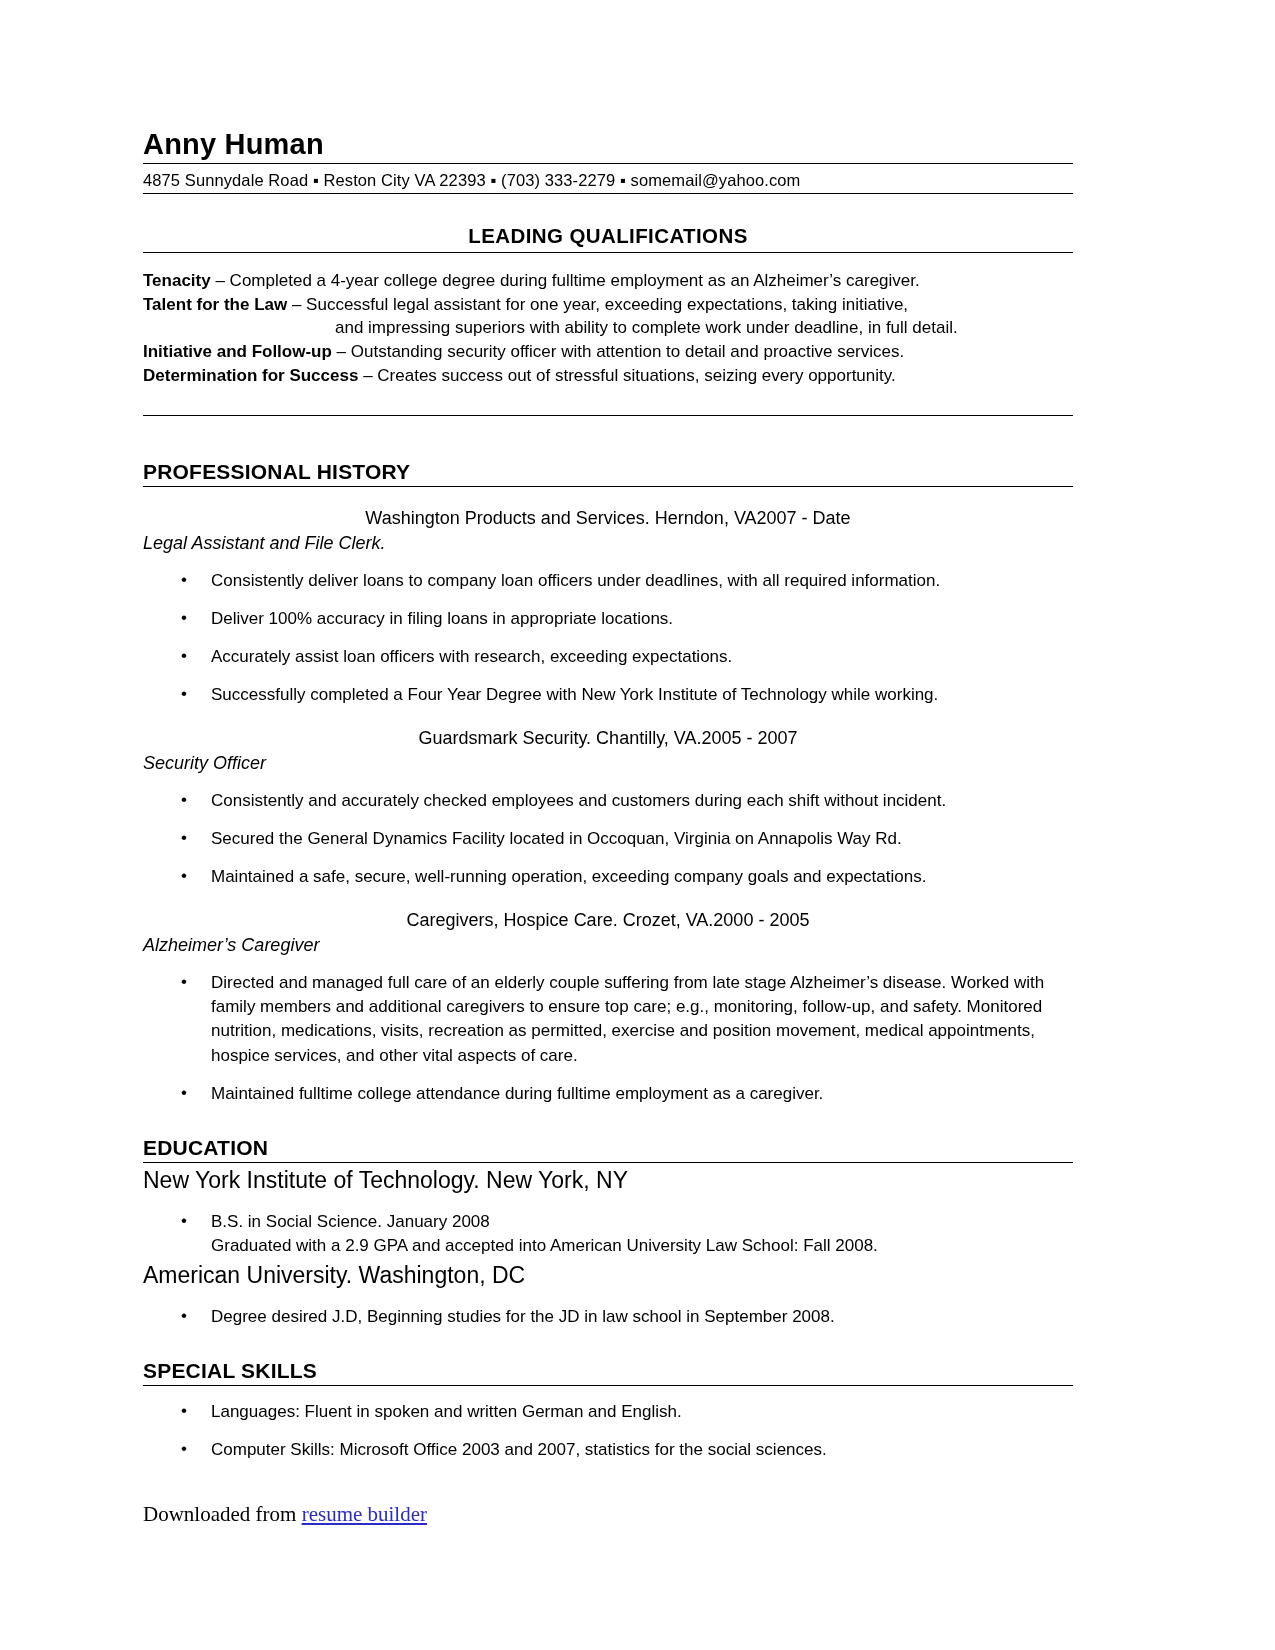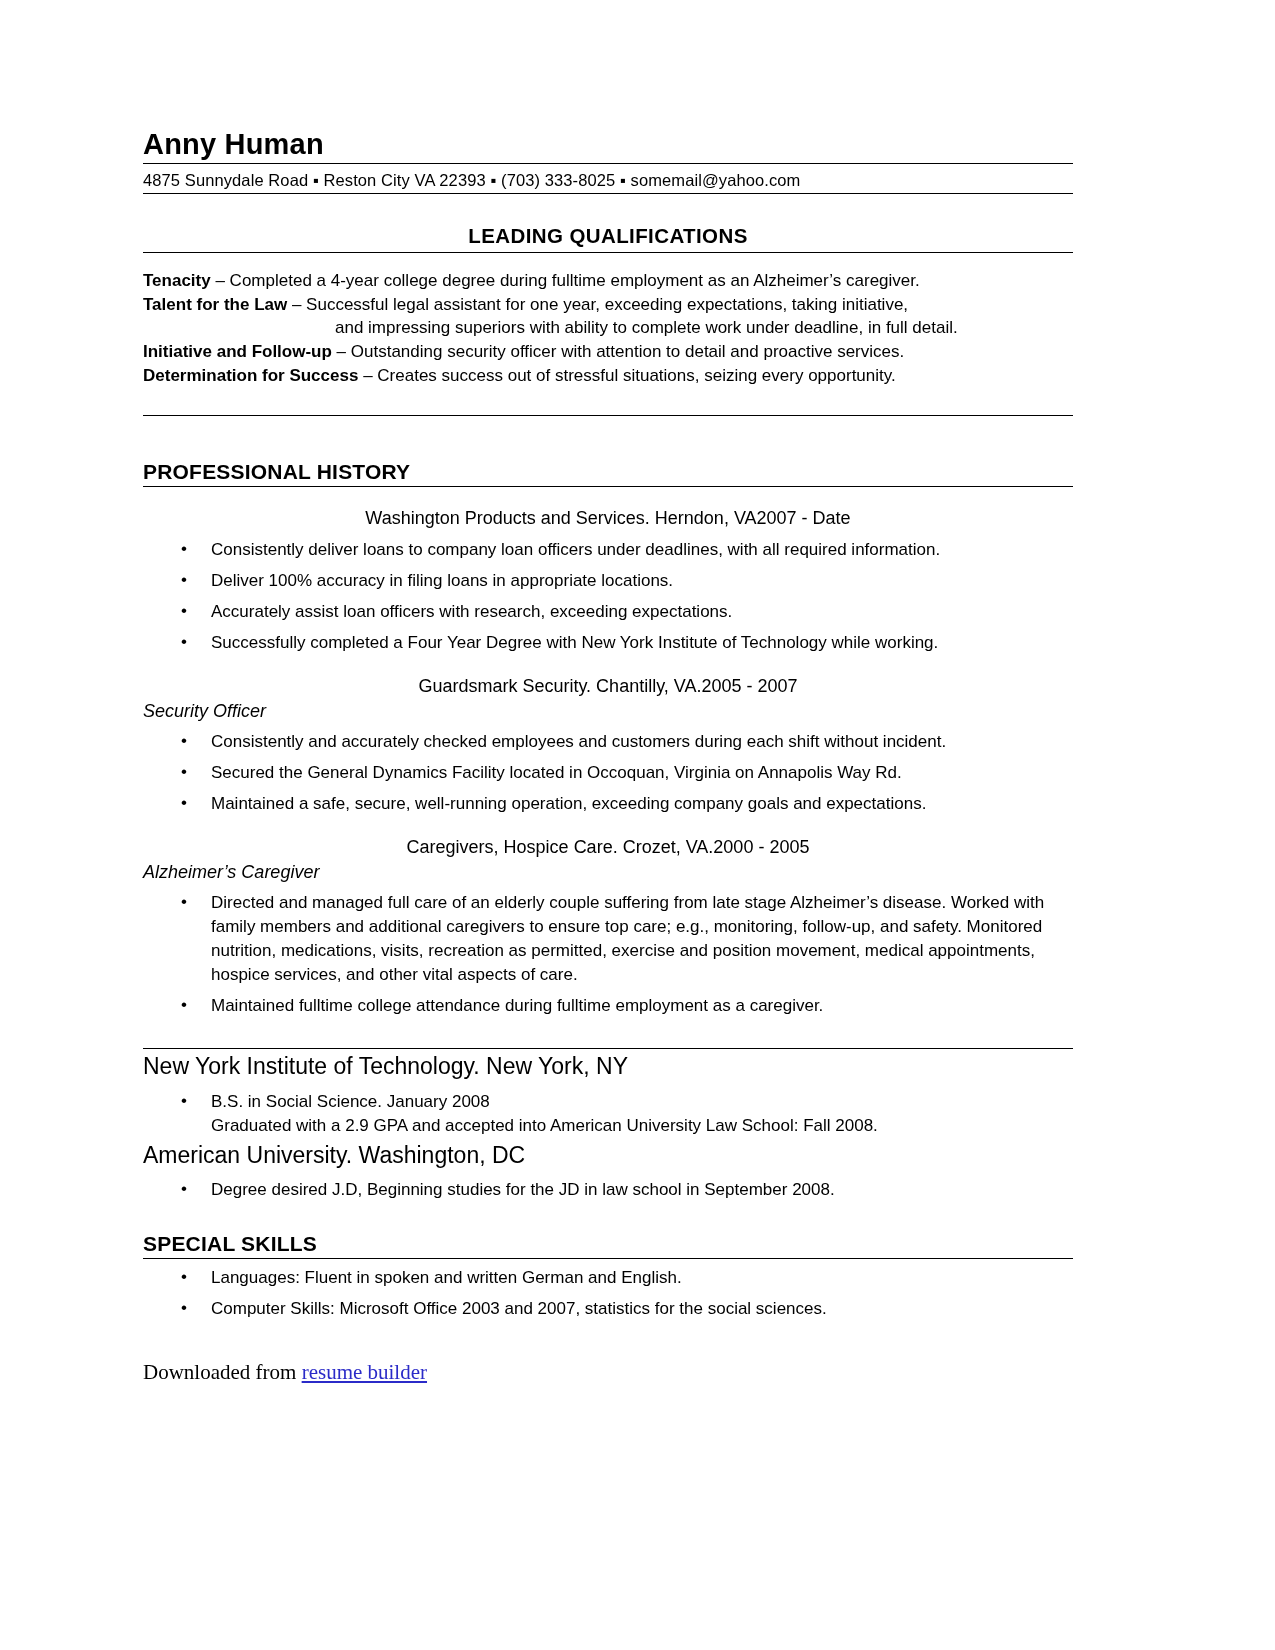--- a/index.html
+++ b/index.html
@@ -132,21 +132,21 @@
   ul.bullets {
     list-style: none;
     margin: 2px 0 0 0;
     padding: 0;
   }
   ul.bullets > li {
     position: relative;
     padding-left: 68px;
     font-size: 17px;
     line-height: 1.42;
-    margin-top: 7px;
+    margin-top: 14px;
   }
   ul.bullets > li::before {
     content: "\2022";
     position: absolute;
     left: 38px;
     top: -1px;
     font-size: 17px;
   }
   .edu-school {
     font-size: 23px;
@@ -172,21 +172,21 @@
 </style>
 </head>
 <body>
 
 <div class="page">
   <div class="doc">
 
     <div>
       <div class="name">Anny Human</div>
       <hr class="rule">
-      <div class="contact">4875 Sunnydale Road ▪   Reston City VA 22393 ▪   (703) 333-8025  ▪ somemail@yahoo.com</div>
+      <div class="contact">4875 Sunnydale Road ▪   Reston City VA 22393 ▪   (703) 333-2279  ▪ somemail@yahoo.com</div>
       <hr class="rule">
     </div>
 
 
     <div>
       <div class="lq-title">LEADING QUALIFICATIONS</div>
       <hr class="rule">
 
       <div class="quals">
         <p class="q">
@@ -211,20 +211,21 @@
 
     <div class="section">
       <div class="sec-title">PROFESSIONAL HISTORY</div>
       <hr class="rule-thin">
 
       <div class="job">
         <div class="job-head">
           <span>Washington Products and Services. Herndon, VA</span>
           <span>2007 - Date</span>
         </div>
+        <div class="job-title">Legal Assistant and File Clerk.</div>
         <ul class="bullets">
           <li>Consistently deliver loans to company loan officers under deadlines, with all required information.</li>
           <li>Deliver 100% accuracy in filing loans in appropriate locations.</li>
           <li>Accurately assist loan officers with research, exceeding expectations.</li>
           <li>Successfully completed a Four Year Degree with New York Institute of Technology while working.</li>
         </ul>
       </div>
 
       <div class="job">
         <div class="job-head">
@@ -246,20 +247,21 @@
         </div>
         <div class="job-title">Alzheimer’s Caregiver</div>
         <ul class="bullets">
           <li>Directed and managed full care of an elderly couple suffering from late stage Alzheimer’s disease. Worked with family members and additional caregivers to ensure top care; e.g., monitoring, follow-up, and safety. Monitored nutrition, medications, visits, recreation as permitted, exercise and position movement, medical appointments, hospice services, and other vital aspects of care.</li>
           <li>Maintained fulltime college attendance during fulltime employment as a caregiver.</li>
         </ul>
       </div>
     </div>
 
     <div class="section tight">
+      <div class="sec-title">EDUCATION</div>
       <hr class="rule-thin">
 
       <div class="edu-school">New York Institute of Technology. New York, NY</div>
       <ul class="bullets">
         <li>
           <span>B.S. in Social Science. January 2008</span>
           <span class="edu-sub">Graduated with a 2.9 GPA and accepted into American University Law School: Fall 2008.</span>
         </li>
       </ul>
 

